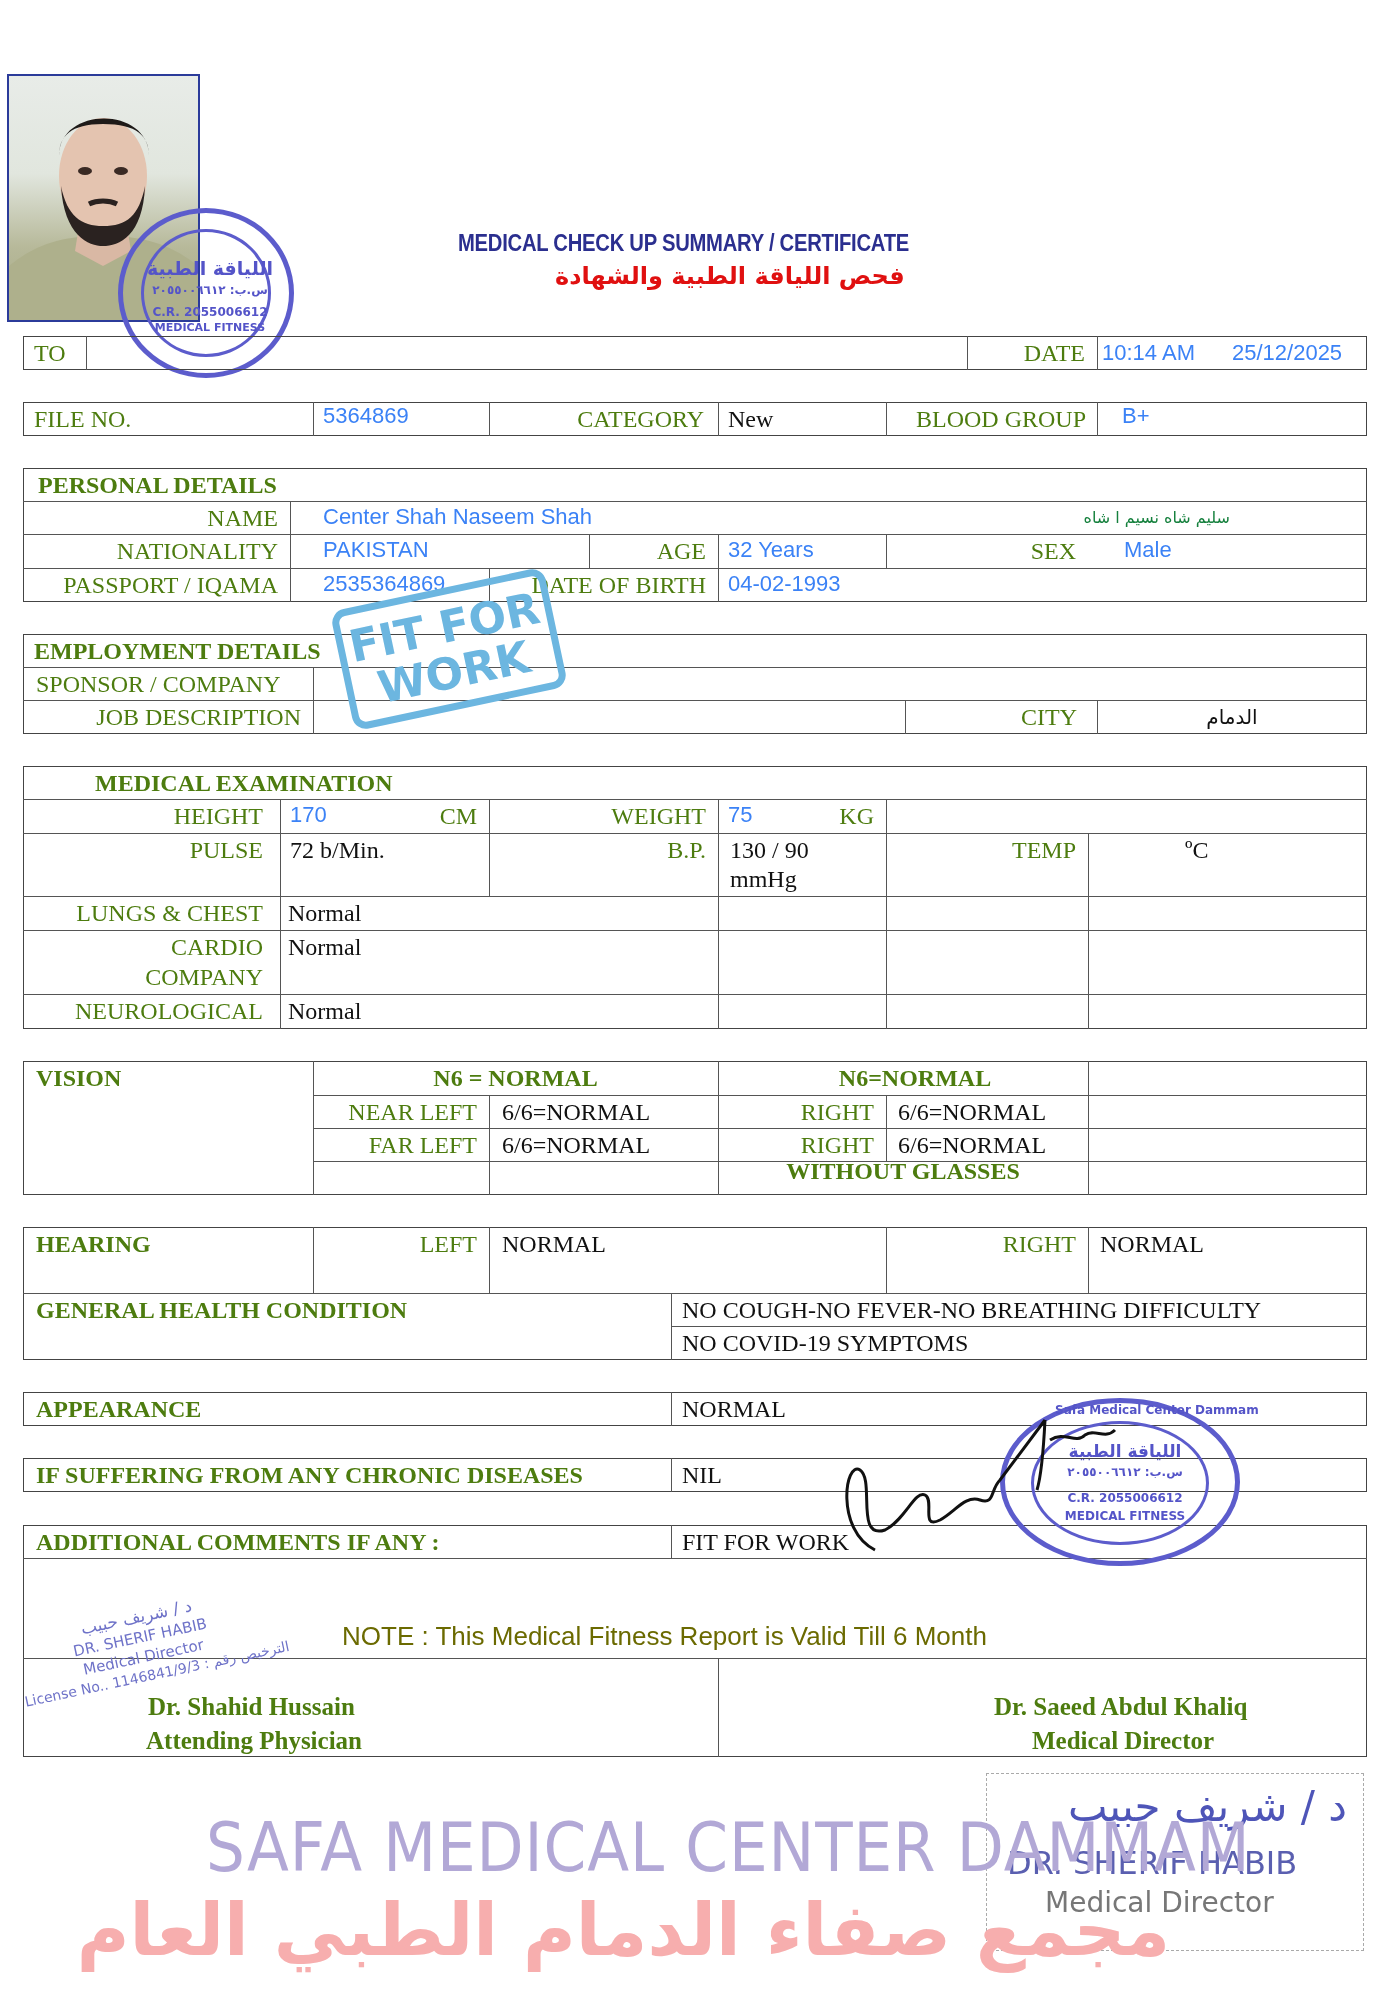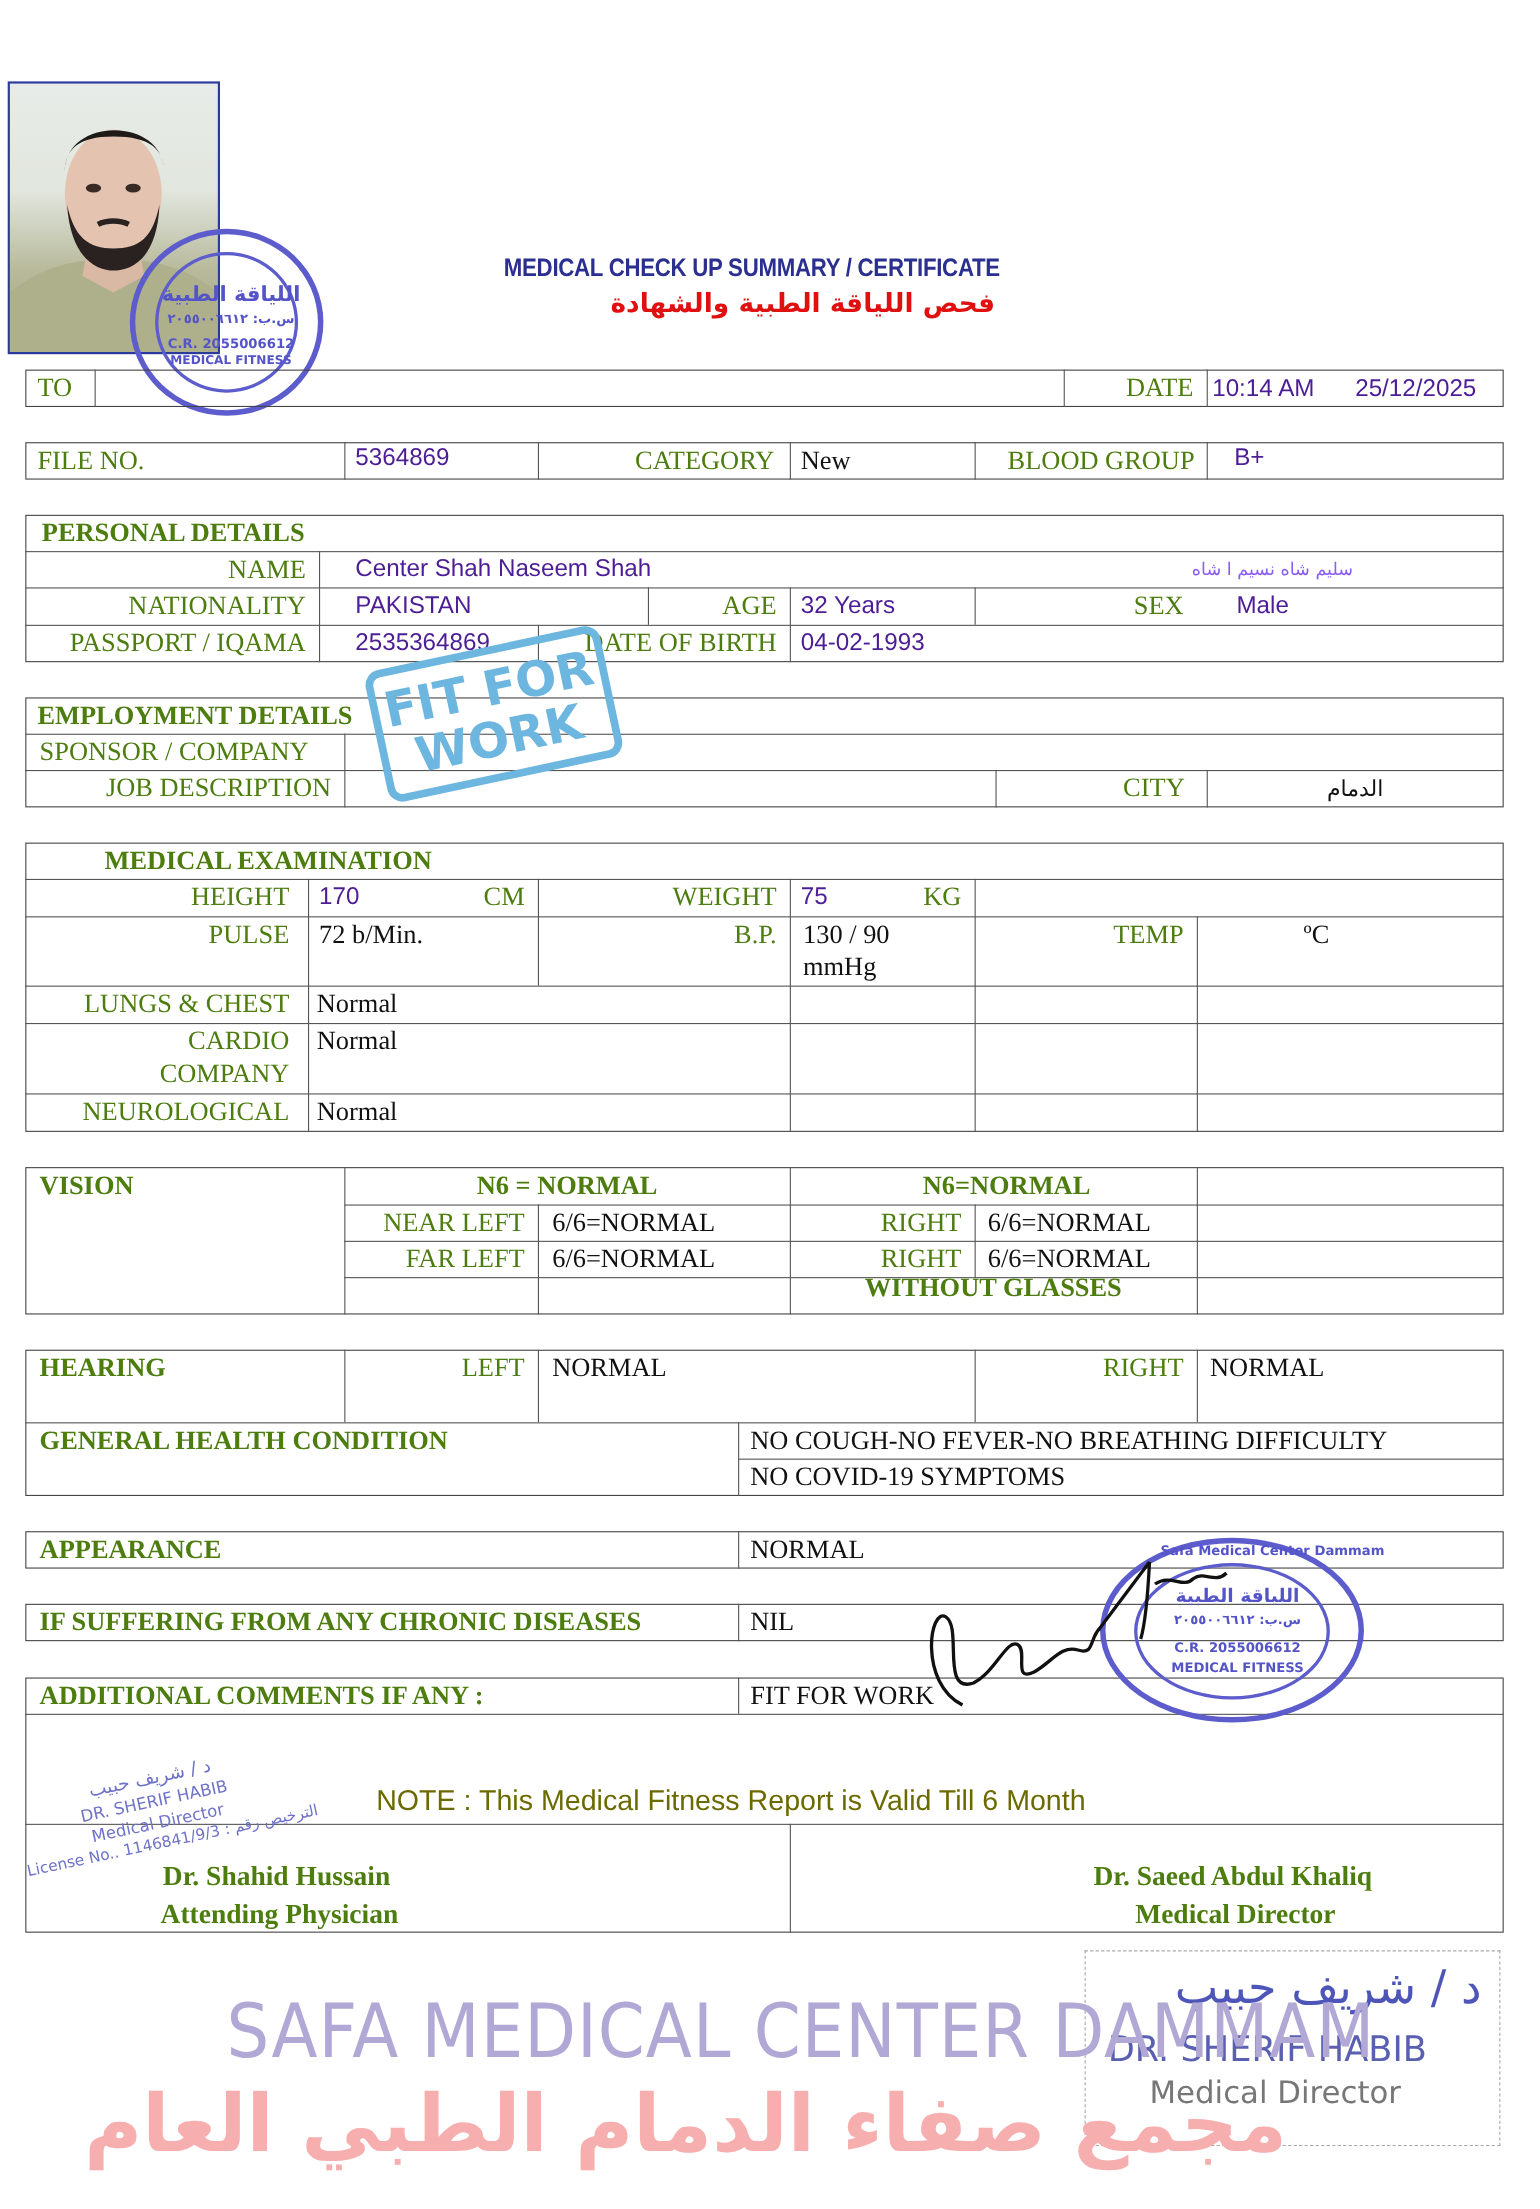--- a/index.html
+++ b/index.html
@@ -4,21 +4,21 @@
 <style>
   html,body{margin:0;padding:0;background:#fff;}
   body{width:1400px;height:2008px;position:relative;overflow:hidden;font-family:"Liberation Serif",serif;color:#111;}
   .abs{position:absolute;}
   .box{position:absolute;border:1.5px solid #444;box-sizing:border-box;}
   .hl{position:absolute;height:0;border-top:1.5px solid #555;}
   .vl{position:absolute;width:0;border-left:1.5px solid #555;}
   .lbl{position:absolute;font-family:"Liberation Serif",serif;font-size:24px;color:#4d7c0f;white-space:nowrap;line-height:30px;}
   .r{text-align:right;}
   .b{font-weight:bold;}
-  .val{position:absolute;font-family:"Liberation Sans",sans-serif;font-size:22px;color:#4c1d95;white-space:nowrap;line-height:30px;}
+  .val{position:absolute;font-family:"Liberation Sans",sans-serif;font-size:22px;color:#3b82f6;white-space:nowrap;line-height:30px;}
   .valser{position:absolute;font-family:"Liberation Serif",serif;font-size:24px;color:#111;white-space:nowrap;line-height:30px;}
   #photo{left:7px;top:74px;width:193px;height:248px;border:2px solid #2b3b9a;box-sizing:border-box;background:linear-gradient(180deg,#e8ece8 0%,#e1e6de 40%,#b7b99a 70%,#a6a985 100%);overflow:hidden;}
   .title-en{left:458px;top:230px;font-family:"Liberation Sans",sans-serif;font-size:23px;color:#2b2f8f;letter-spacing:-0.3px;transform:scaleX(0.88);transform-origin:left;white-space:nowrap;font-weight:bold;}
   .title-ar{left:555px;top:262px;font-family:"DejaVu Sans",sans-serif;font-size:24px;color:#e01010;font-weight:bold;white-space:nowrap;direction:rtl;}
   .stamp-round{position:absolute;border-radius:50%;border:5px solid #5c5ccc;box-sizing:border-box;}
   .stamp-inner{position:absolute;border-radius:50%;border:3px solid #5c5ccc;box-sizing:border-box;}
   .stamp-txt{position:absolute;font-family:"DejaVu Sans",sans-serif;color:#5454c8;font-weight:bold;white-space:nowrap;text-align:center;}
   .fit-stamp{position:absolute;left:340px;top:588px;width:218px;height:122px;border:7px solid #6cb6e0;border-radius:14px;transform:rotate(-12deg);box-sizing:border-box;}
   .fit-stamp span{position:absolute;left:0;width:100%;text-align:center;font-family:"DejaVu Sans",sans-serif;font-weight:bold;color:#6cb6e0;font-size:44px;line-height:44px;}
   .note{position:absolute;left:342px;top:1621px;font-family:"Liberation Sans",sans-serif;font-size:26px;color:#6b6a00;white-space:nowrap;}
@@ -80,21 +80,21 @@
 <div class="hl" style="left:23px;width:1344px;top:534px;"></div>
 <div class="hl" style="left:23px;width:1344px;top:568px;"></div>
 <div class="vl" style="left:290px;top:501px;height:101px;"></div>
 <div class="vl" style="left:589px;top:534px;height:34px;"></div>
 <div class="vl" style="left:718px;top:534px;height:68px;"></div>
 <div class="vl" style="left:489px;top:568px;height:34px;"></div>
 <div class="vl" style="left:886px;top:534px;height:34px;"></div>
 <div class="lbl b" style="left:38px;top:470px;">PERSONAL DETAILS</div>
 <div class="lbl r" style="left:23px;width:255px;top:503px;">NAME</div>
 <div class="val" style="left:323px;top:502px;">Center Shah Naseem Shah</div>
-<div class="abs" style="left:1000px;width:230px;top:504px;font-family:'DejaVu Sans',sans-serif;font-size:16px;color:#8b5cf6;direction:rtl;text-align:right;white-space:nowrap;line-height:28px;">سليم شاه نسيم ا شاه</div>
+<div class="abs" style="left:1000px;width:230px;top:504px;font-family:'DejaVu Sans',sans-serif;font-size:16px;color:#15803d;direction:rtl;text-align:right;white-space:nowrap;line-height:28px;">سليم شاه نسيم ا شاه</div>
 <div class="lbl r" style="left:23px;width:255px;top:536px;">NATIONALITY</div>
 <div class="val" style="left:323px;top:535px;">PAKISTAN</div>
 <div class="lbl r" style="left:589px;width:117px;top:536px;">AGE</div>
 <div class="val" style="left:728px;top:535px;">32 Years</div>
 <div class="lbl r" style="left:718px;width:358px;top:536px;">SEX</div>
 <div class="val" style="left:1124px;top:535px;">Male</div>
 <div class="lbl r" style="left:23px;width:255px;top:570px;">PASSPORT / IQAMA</div>
 <div class="val" style="left:323px;top:569px;">2535364869</div>
 <div class="lbl r" style="left:489px;width:217px;top:570px;">DATE OF BIRTH</div>
 <div class="val" style="left:728px;top:569px;">04-02-1993</div>

